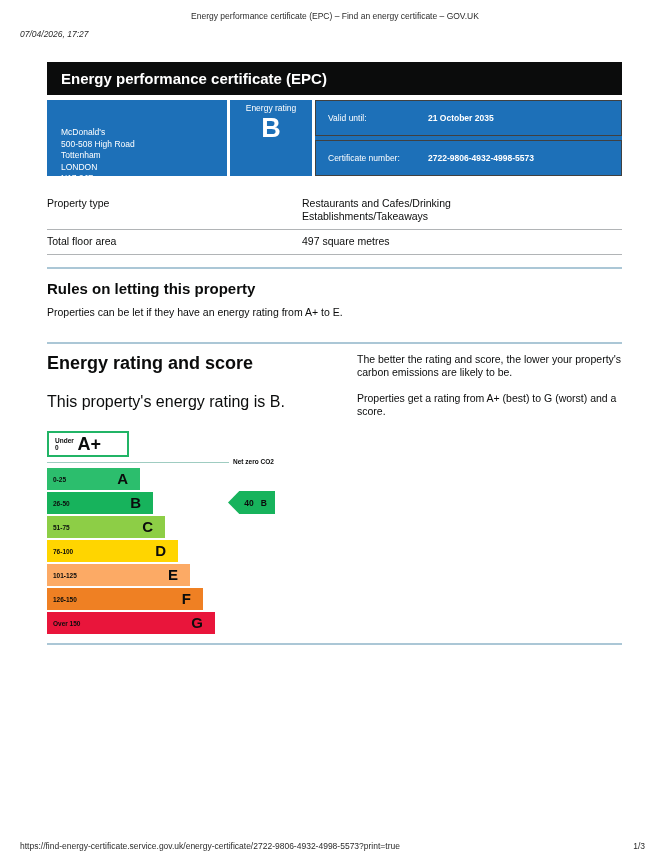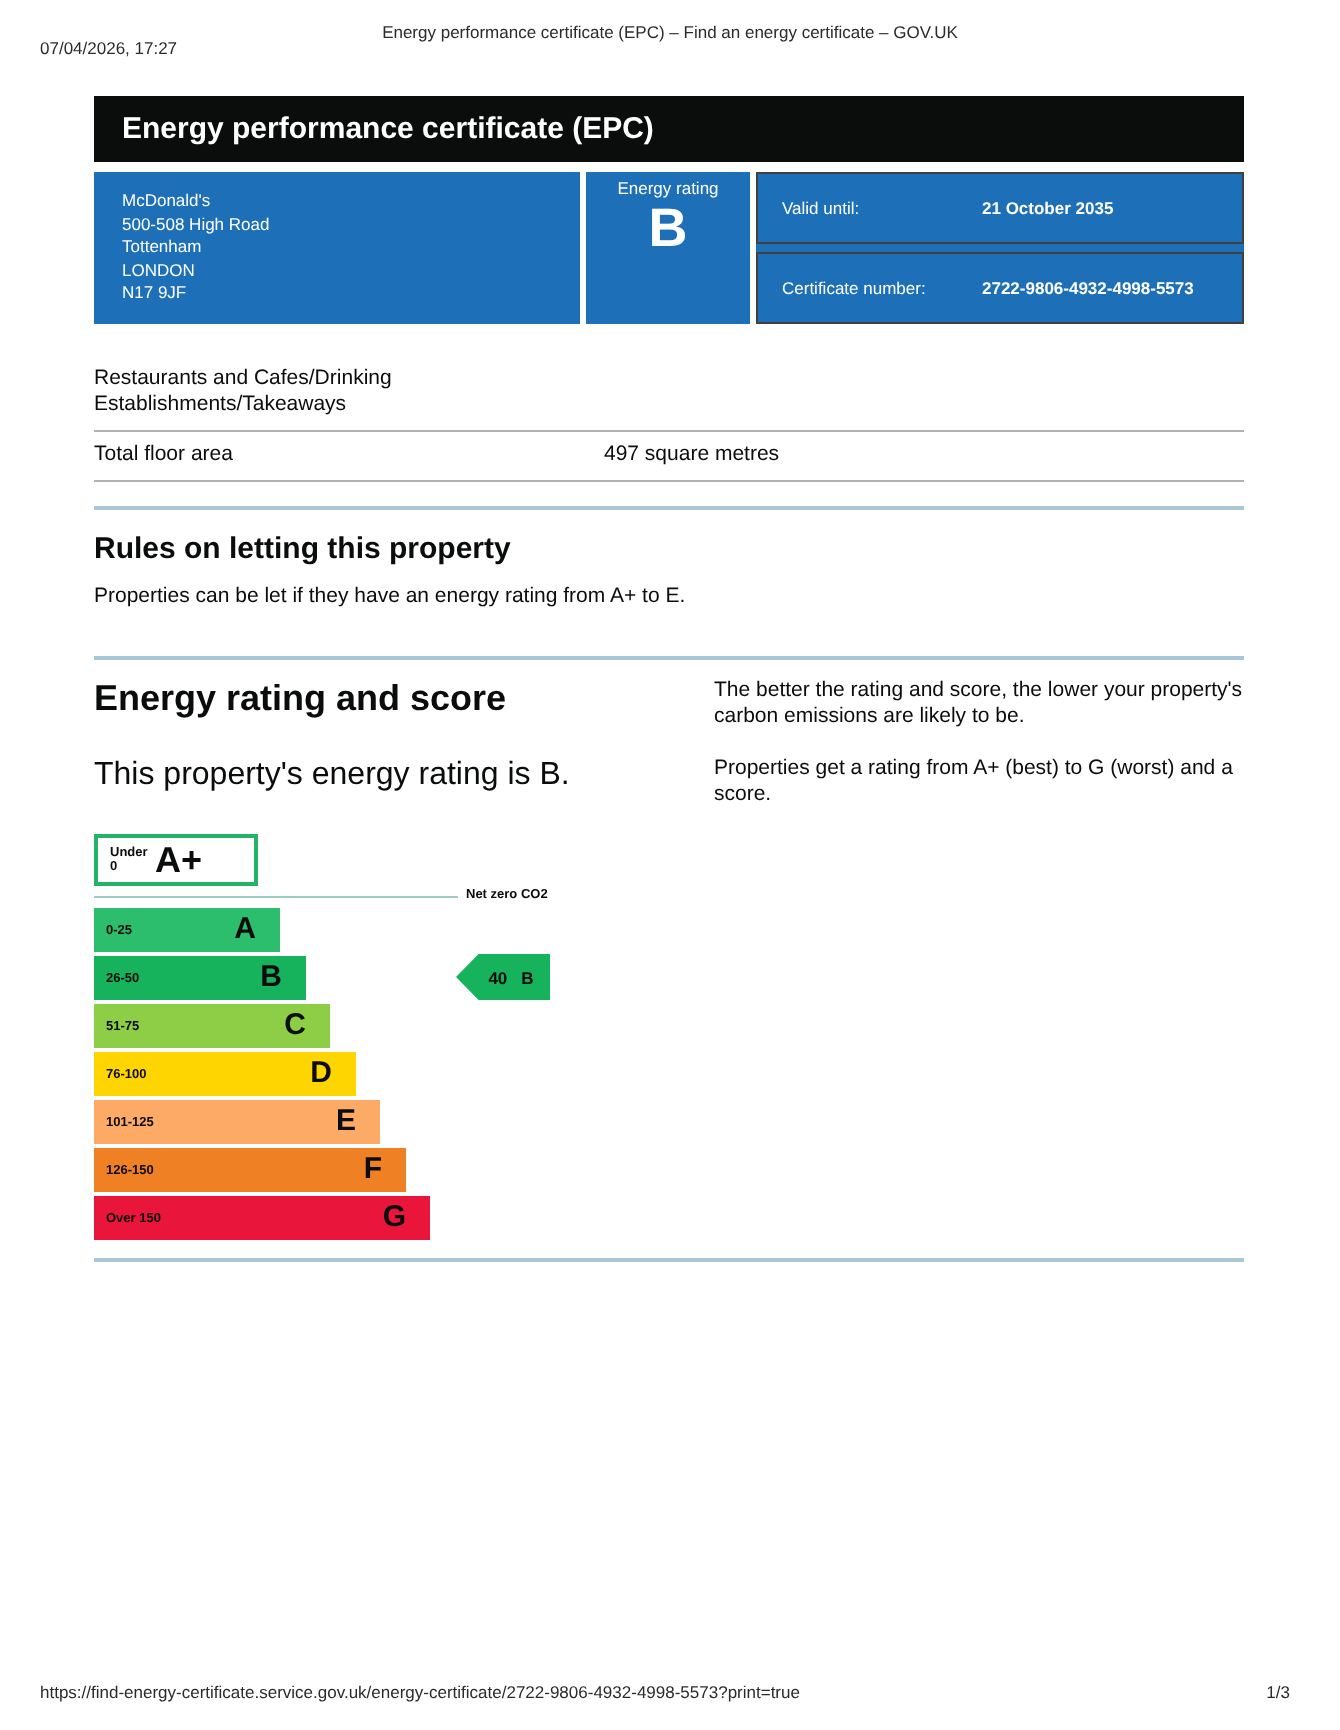--- a/index.html
+++ b/index.html
@@ -3,35 +3,35 @@
 <meta charset="utf-8">
 <style>
   * { margin:0; padding:0; box-sizing:border-box; }
   html,body { background:#ffffff; }
   body {
     width:670px; height:865px; position:relative; overflow:hidden;
     font-family:"Liberation Sans", sans-serif; color:#0b0c0c;
   }
   
   .print-header { position:absolute; top:11px; left:0; right:0; font-size:8.5px; color:#2b2b2b; }
-  .ph-date { position:absolute; left:20px; top:8px; }
+  .ph-date { position:absolute; left:20px; top:18px;font-style:italic; }
   .ph-title { text-align:center; }
   .print-footer { position:absolute; top:841px; left:0; right:0; font-size:8.5px; color:#2b2b2b; }
   .pf-url { position:absolute; left:20px; top:0; }
   .pf-page { position:absolute; right:25px; top:0; }
 
-  .content { position:absolute; top:48px; left:47px; width:575px; }
+  .content { position:absolute; top:62px; left:47px; width:575px; }
 
   .banner { background:#0b0c0c; color:#ffffff; height:33px; display:flex; align-items:center; padding-left:14px; }
   .banner h1 { font-size:15px; font-weight:bold; }
 
   
   .summary { margin-top:5px; display:flex; gap:3px; height:76px; }
   .cell { background:#1d70b8; color:#ffffff; }
-  .addr-cell { width:243px; padding:9px 0 0 14px; font-size:8.5px; line-height:11.5px; }
+  .addr-cell { width:180px; padding:27px 0 0 14px; font-size:8.5px; line-height:11.5px; }
   .rating-cell { width:82px; display:flex; flex-direction:column; align-items:center; padding-top:3px; }
   .rating-cell .rating-label { font-size:8.5px; }
   .rating-cell .rating-letter { font-size:27px; font-weight:bold; line-height:30px; }
   .meta-cell { flex:1; background:#1d70b8; display:flex; flex-direction:column; gap:4px; }
   .meta-box { border:1px solid #404040; flex:1; display:flex; align-items:center; padding:0 12px; font-size:8.5px; color:#fff; }
   .meta-box .m-label { width:100px; }
   .meta-box .m-value { font-weight:bold; }
 
   
   .prop-table { margin-top:16px; font-size:10.5px; }
@@ -103,20 +103,21 @@
       </div>
       <div class="meta-box">
         <span class="m-label">Certificate number:</span>
         <span class="m-value">2722-9806-4932-4998-5573</span>
       </div>
     </div>
   </div>
 
   <div class="prop-table">
     <div class="prop-row">
+      <div class="prop-label">Property type</div>
       <div class="prop-value">Restaurants and Cafes/Drinking Establishments/Takeaways</div>
     </div>
     <div class="prop-row">
       <div class="prop-label">Total floor area</div>
       <div class="prop-value">497 square metres</div>
     </div>
   </div>
 
   <hr class="hr-blue">
 

